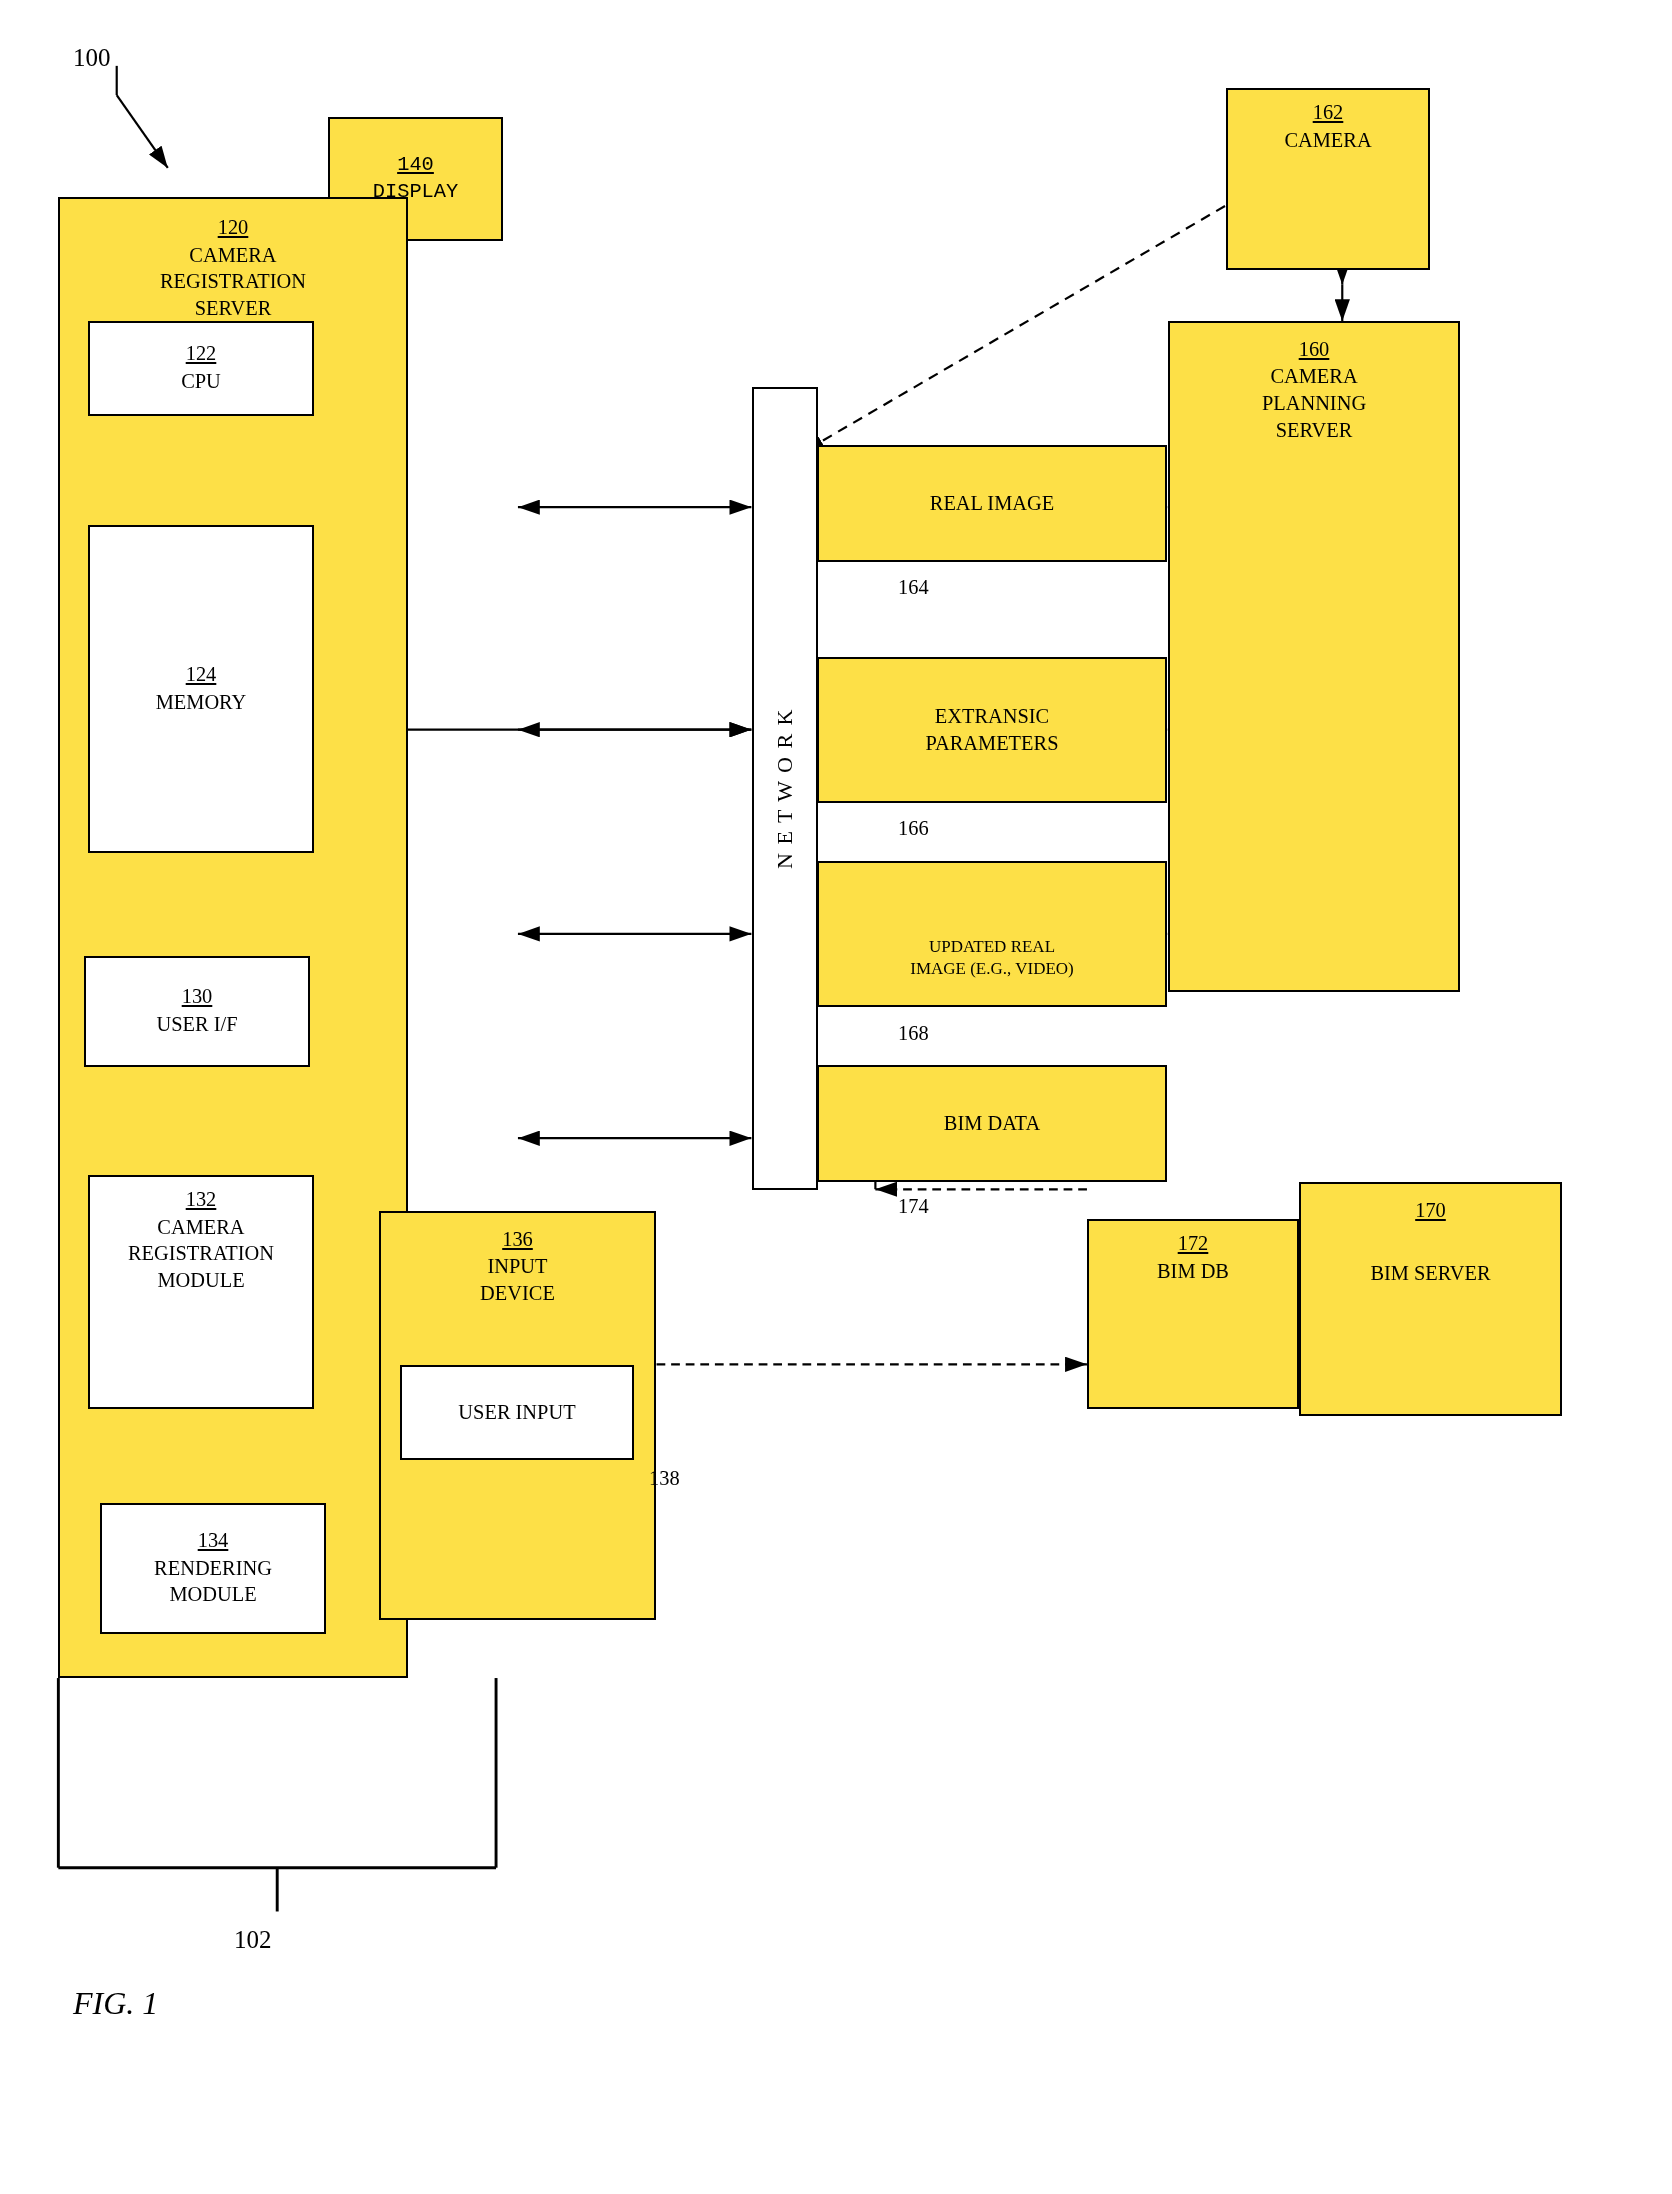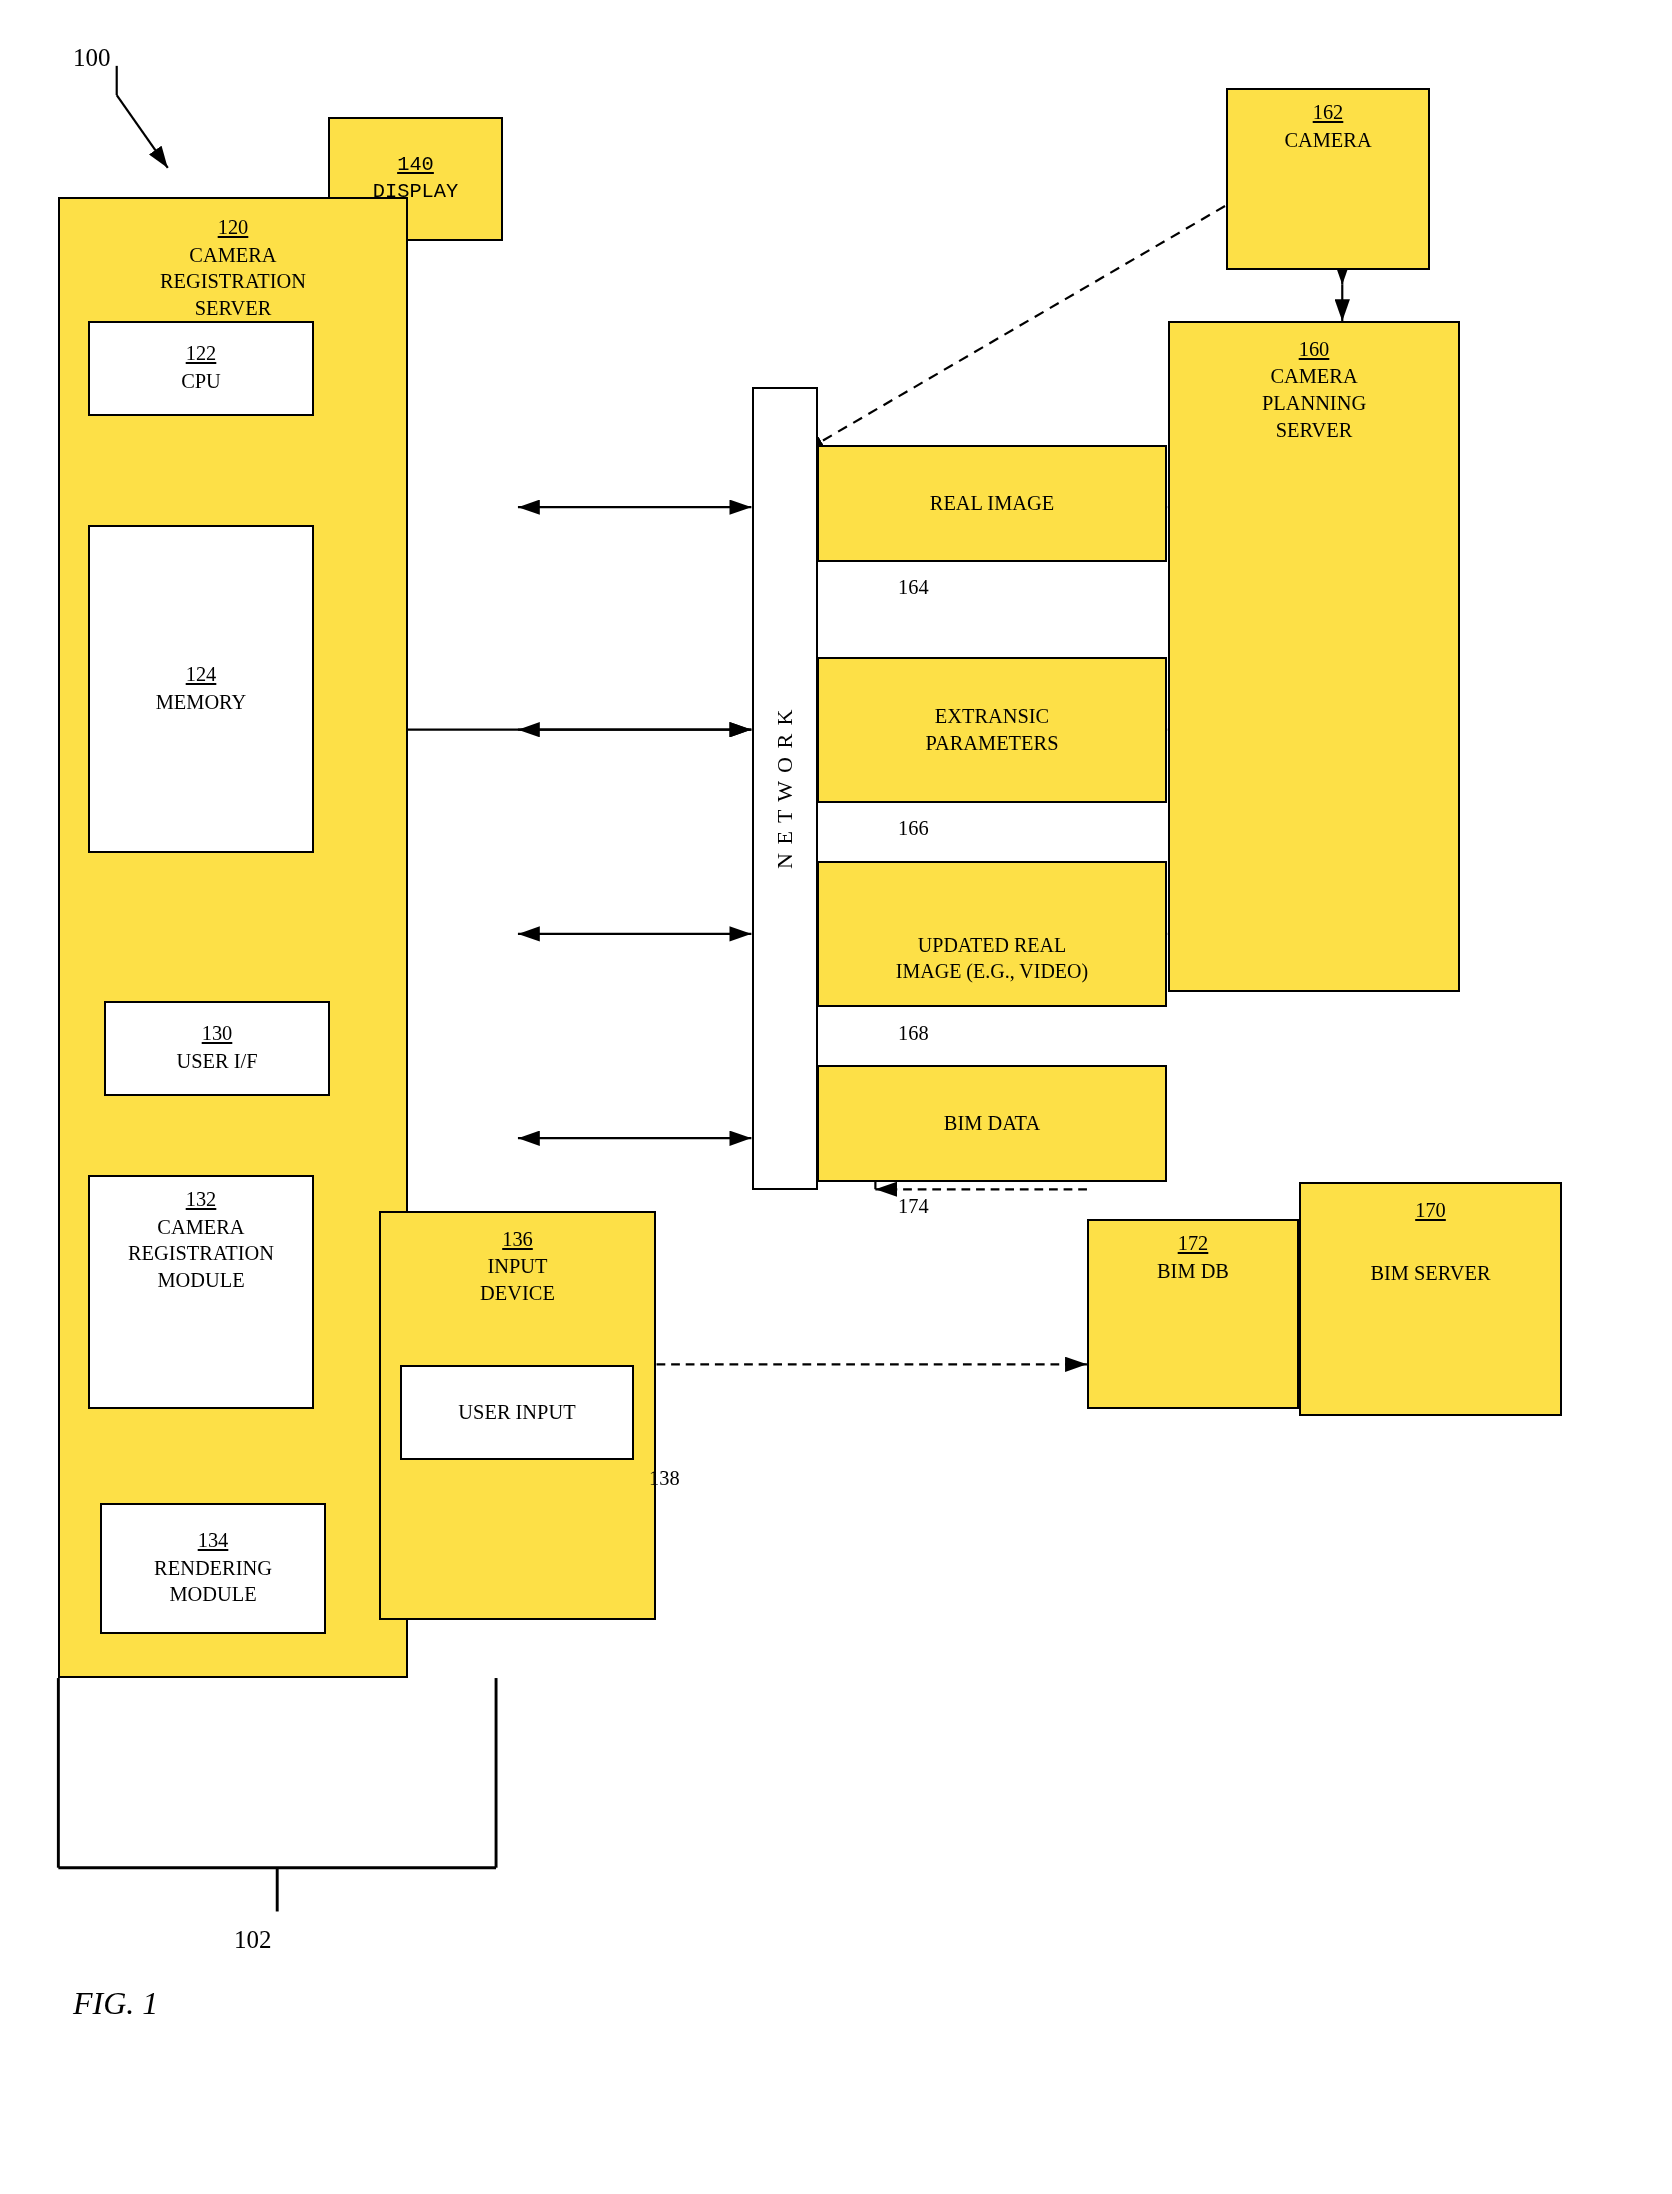--- a/index.html
+++ b/index.html
@@ -188,21 +188,21 @@
   <div class="inner-box" style="left:88px; top:321px; width:226px; height:95px;">
     <div class="box-number">122</div>
     <div class="box-label">CPU</div>
   </div>
 
   <div class="inner-box" style="left:88px; top:525px; width:226px; height:328px;">
     <div class="box-number">124</div>
     <div class="box-label">MEMORY</div>
   </div>
 
-  <div class="inner-box" style="left:104px; top:956px; width:226px; height:95px;margin-top:45px;">
+  <div class="inner-box" style="left:84px; top:956px; width:226px; height:111px;">
     <div class="box-number">130</div>
     <div class="box-label">USER I/F</div>
   </div>
 
   <div class="inner-box" style="left:88px; top:1175px; width:226px; height:234px; justify-content:flex-start; padding-top:11px;">
     <div class="box-number">132</div>
     <div class="box-label" style="white-space:pre-line;">CAMERA
 REGISTRATION
 MODULE</div>
   </div>
@@ -228,21 +228,21 @@
   </div>
   <div style="position:absolute; left:898px; top:576px; font-size:20.4px;">164</div>
 
   <div class="box" style="left:817px; top:657px; width:350px; height:146px;">
     <div class="box-label" style="white-space:pre-line;">EXTRANSIC
 PARAMETERS</div>
   </div>
   <div style="position:absolute; left:898px; top:817px; font-size:20.4px;">166</div>
 
   <div class="box" style="left:817px; top:861px; width:350px; height:146px;">
-    <div class="box-label" style="white-space:pre-line; font-size:20px;margin-top:48px;">UPDATED REAL
+    <div class="box-label" style="white-space:pre-line; font-size:17px;margin-top:48px;">UPDATED REAL
 IMAGE (E.G., VIDEO)</div>
   </div>
   <div style="position:absolute; left:898px; top:1022px; font-size:20.4px;">168</div>
 
   <div class="box" style="left:817px; top:1065px; width:350px; height:117px;">
     <div class="box-label">BIM DATA</div>
   </div>
   <div style="position:absolute; left:898px; top:1195px; font-size:20.4px;">174</div>
 
   <div class="box" style="left:1226px; top:88px; width:204px; height:182px; justify-content:flex-start; padding-top:11px;">

